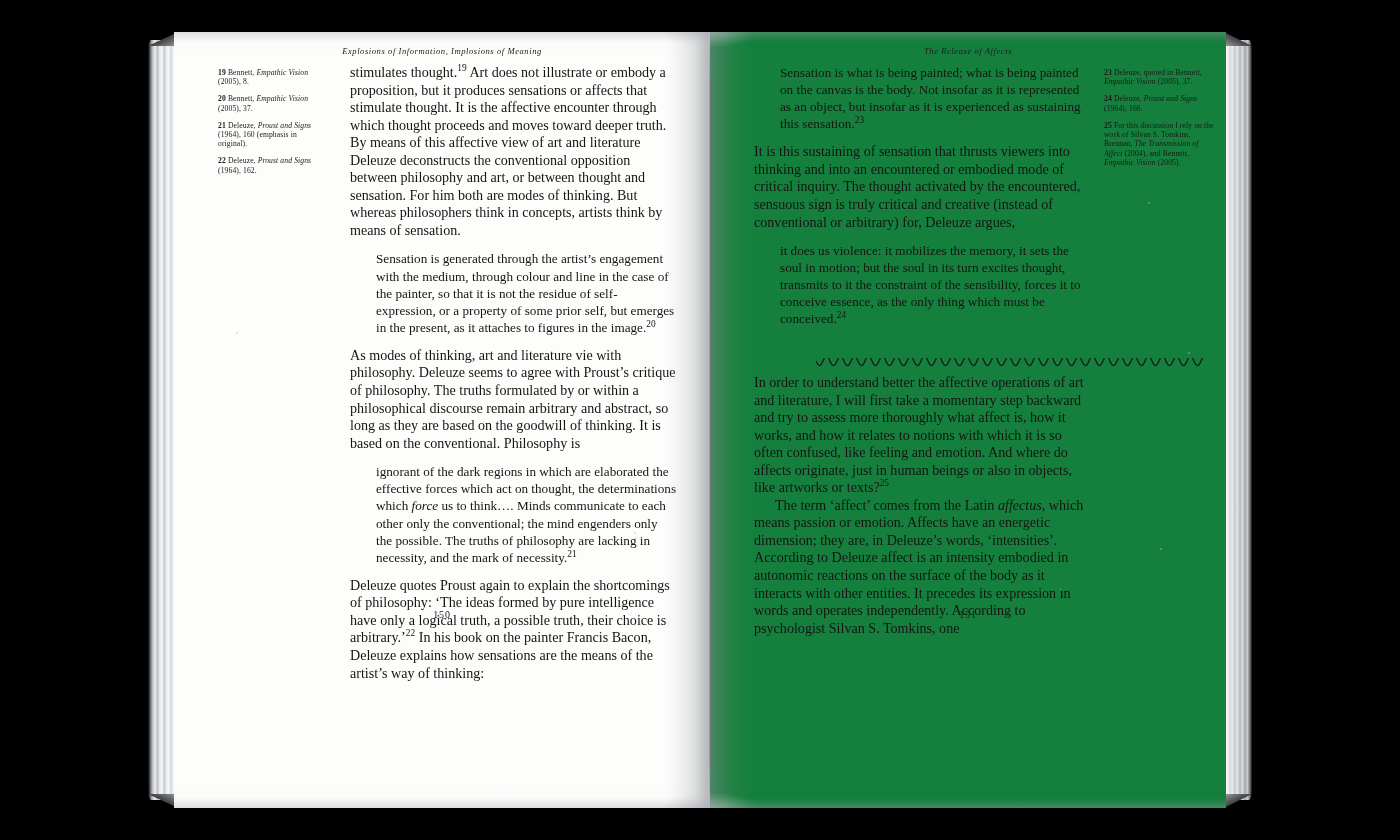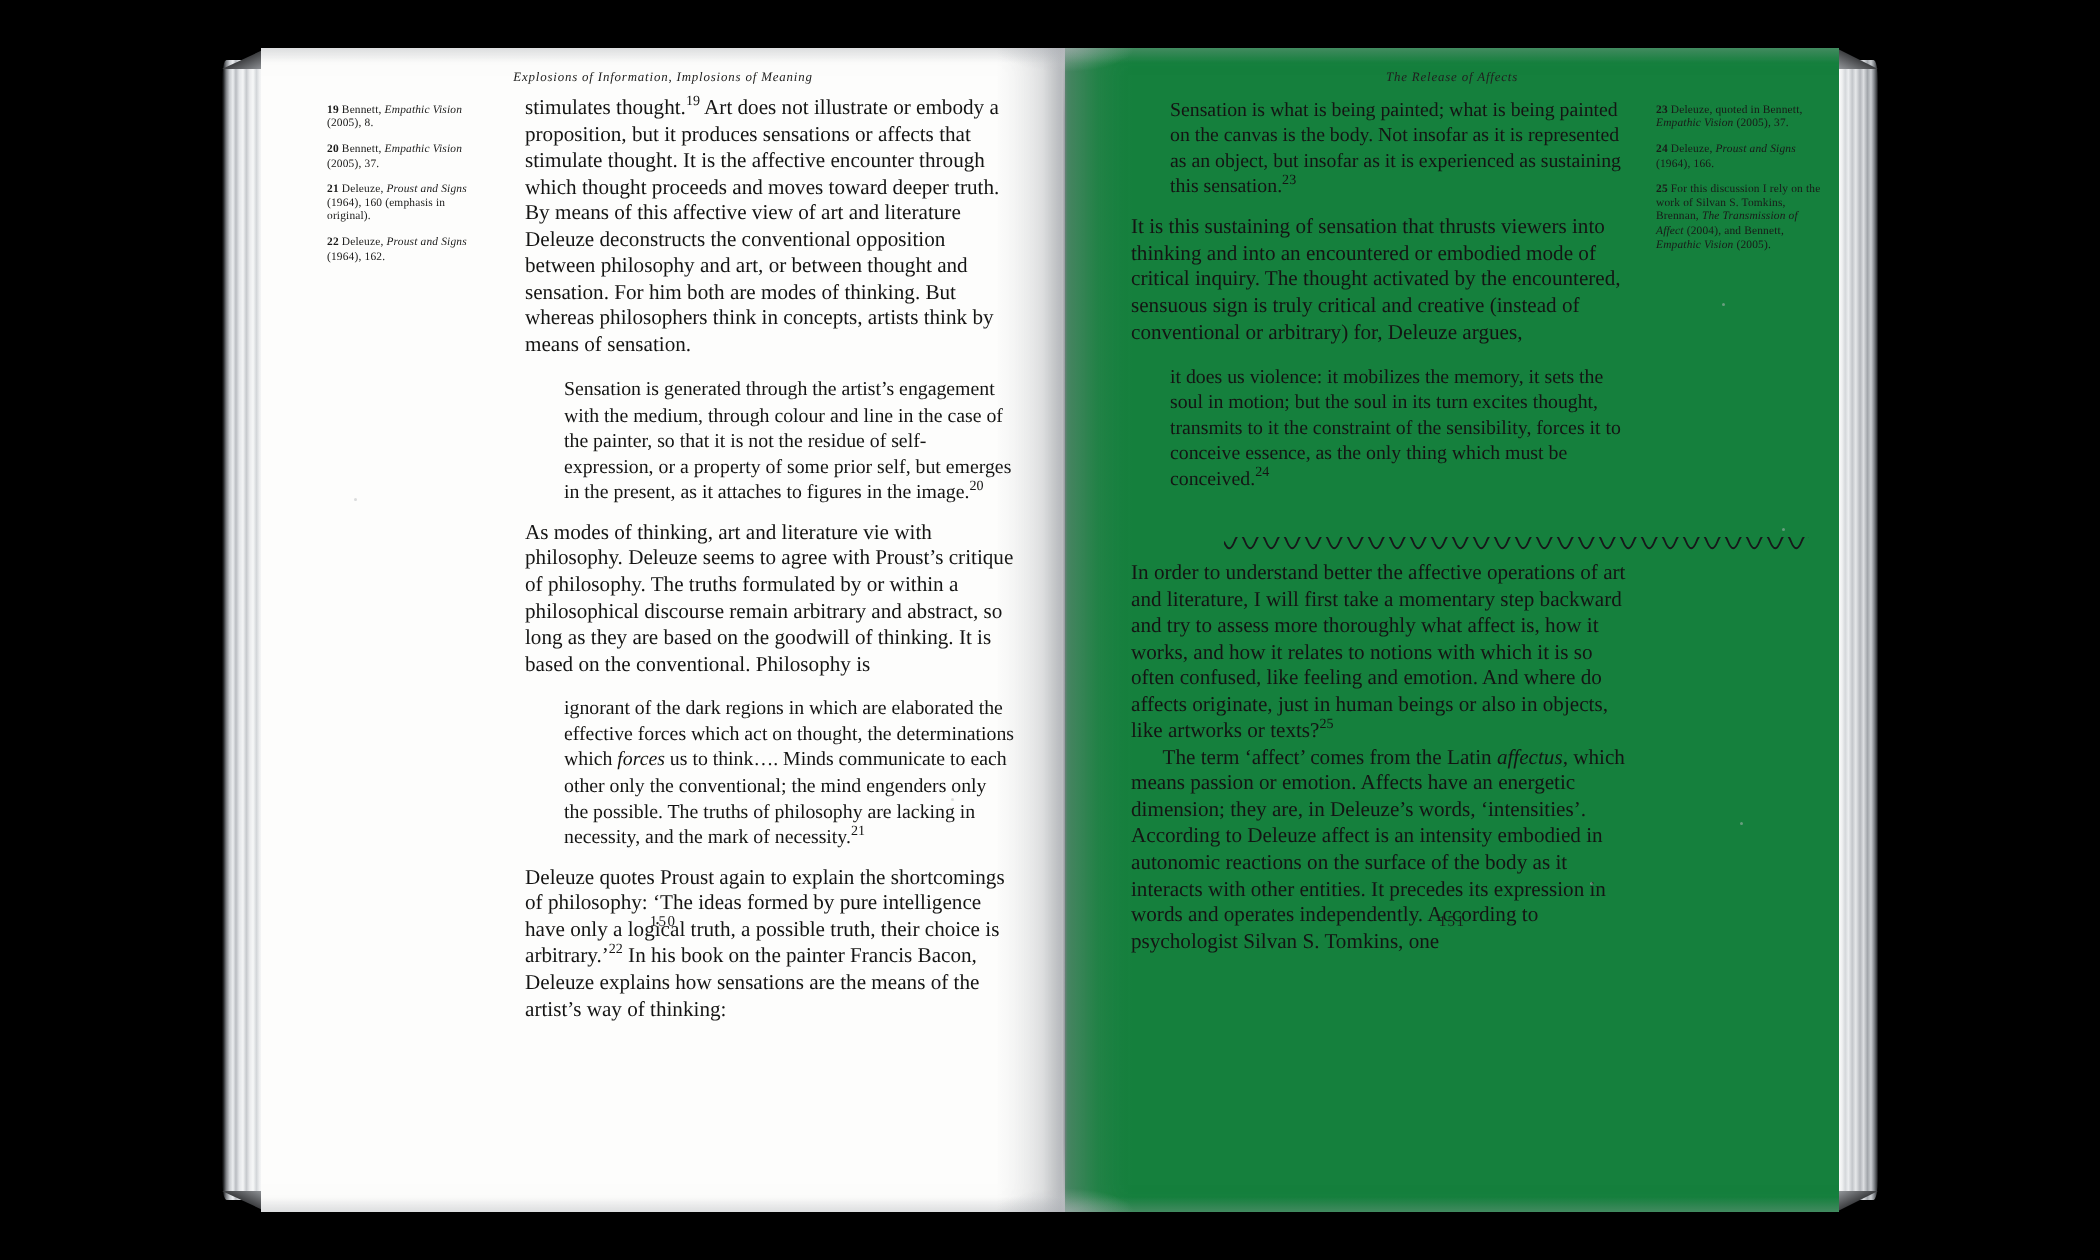--- a/index.html
+++ b/index.html
@@ -293,21 +293,21 @@
         </div>
       </div>
 
       <div class="col" style="left:176px; top:32px; width:330px;">
         <p class="body">stimulates thought.<span class="fn">19</span> Art does not illustrate or embody a proposition, but it produces sensations or affects that stimulate thought. It is the affective encounter through which thought proceeds and moves toward deeper truth. By means of this affective view of art and literature Deleuze deconstructs the conventional opposition between philosophy and art, or between thought and sensation. For him both are modes of thinking. But whereas philosophers think in concepts, artists think by means of sensation.</p>
         <blockquote>
           <p>Sensation is generated through the artist’s engagement with the medium, through colour and line in the case of the painter, so that it is not the residue of self-expression, or a property of some prior self, but emerges in the present, as it attaches to figures in the image.<span class="fn">20</span></p>
         </blockquote>
         <p class="body">As modes of thinking, art and literature vie with philosophy. Deleuze seems to agree with Proust’s critique of philosophy. The truths formulated by or within a philosophical discourse remain arbitrary and abstract, so long as they are based on the goodwill of thinking. It is based on the conventional. Philosophy is</p>
         <blockquote>
-          <p>ignorant of the dark regions in which are elaborated the effective forces which act on thought, the determinations which <i>forces</i> us to think…. Minds communicate to each other only the conventional; the mind engenders only the possible. The truths of philosophy are lacking in necessity, and the mark of necessity.<span class="fn">21</span></p>
+          <p>ignorant of the dark regions in which are elaborated the effective forces which act on thought, the determinations which <i>force</i> us to think…. Minds communicate to each other only the conventional; the mind engenders only the possible. The truths of philosophy are lacking in necessity, and the mark of necessity.<span class="fn">21</span></p>
         </blockquote>
         <p class="body">Deleuze quotes Proust again to explain the shortcomings of philosophy: ‘The ideas formed by pure intelligence have only a logical truth, a possible truth, their choice is arbitrary.’<span class="fn">22</span> In his book on the painter Francis Bacon, Deleuze explains how sensations are the means of the artist’s way of thinking:</p>
       </div>
 
       <div class="folio folio-left">150</div>
     </div>
 
     <div class="page-right">
 
       <div class="runhead runhead-right">The Release of Affects</div>

